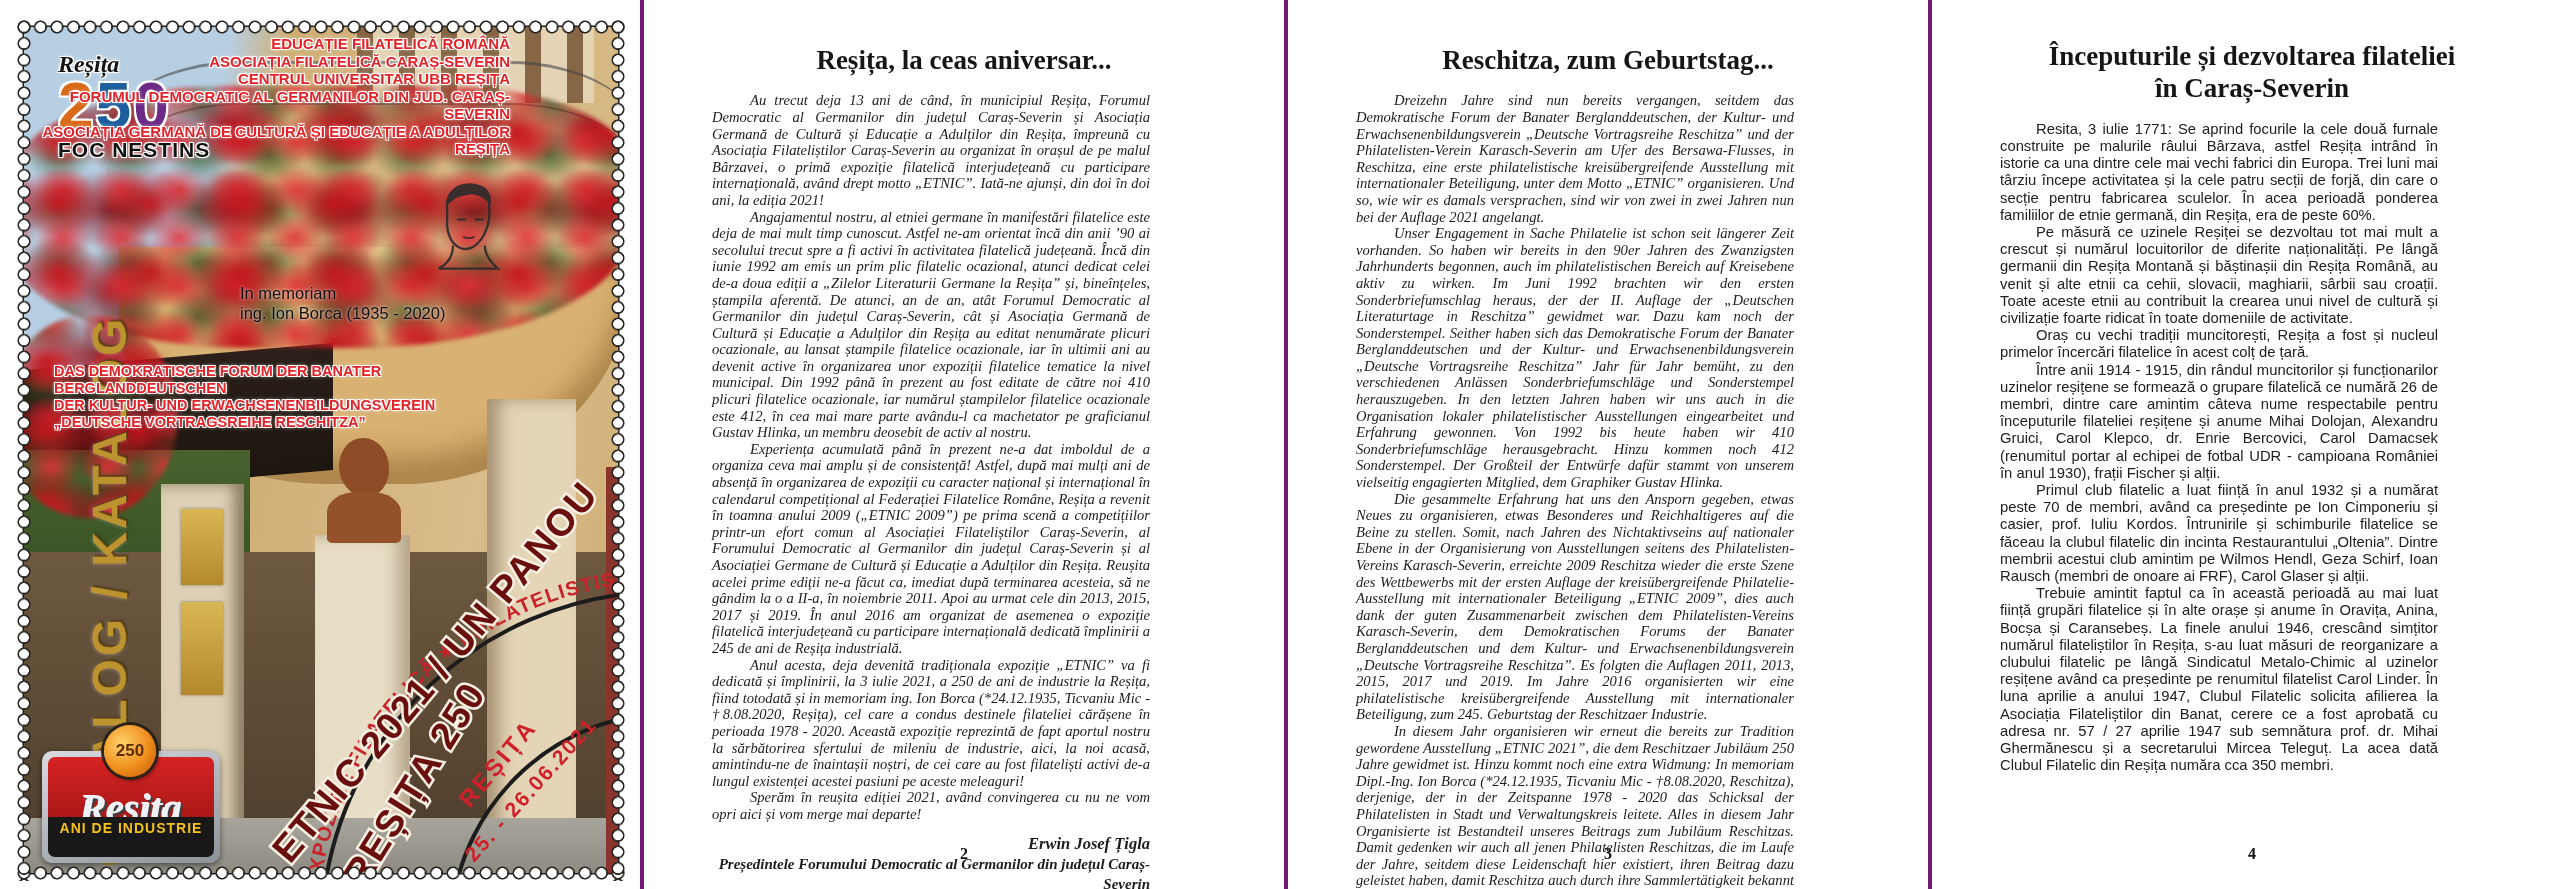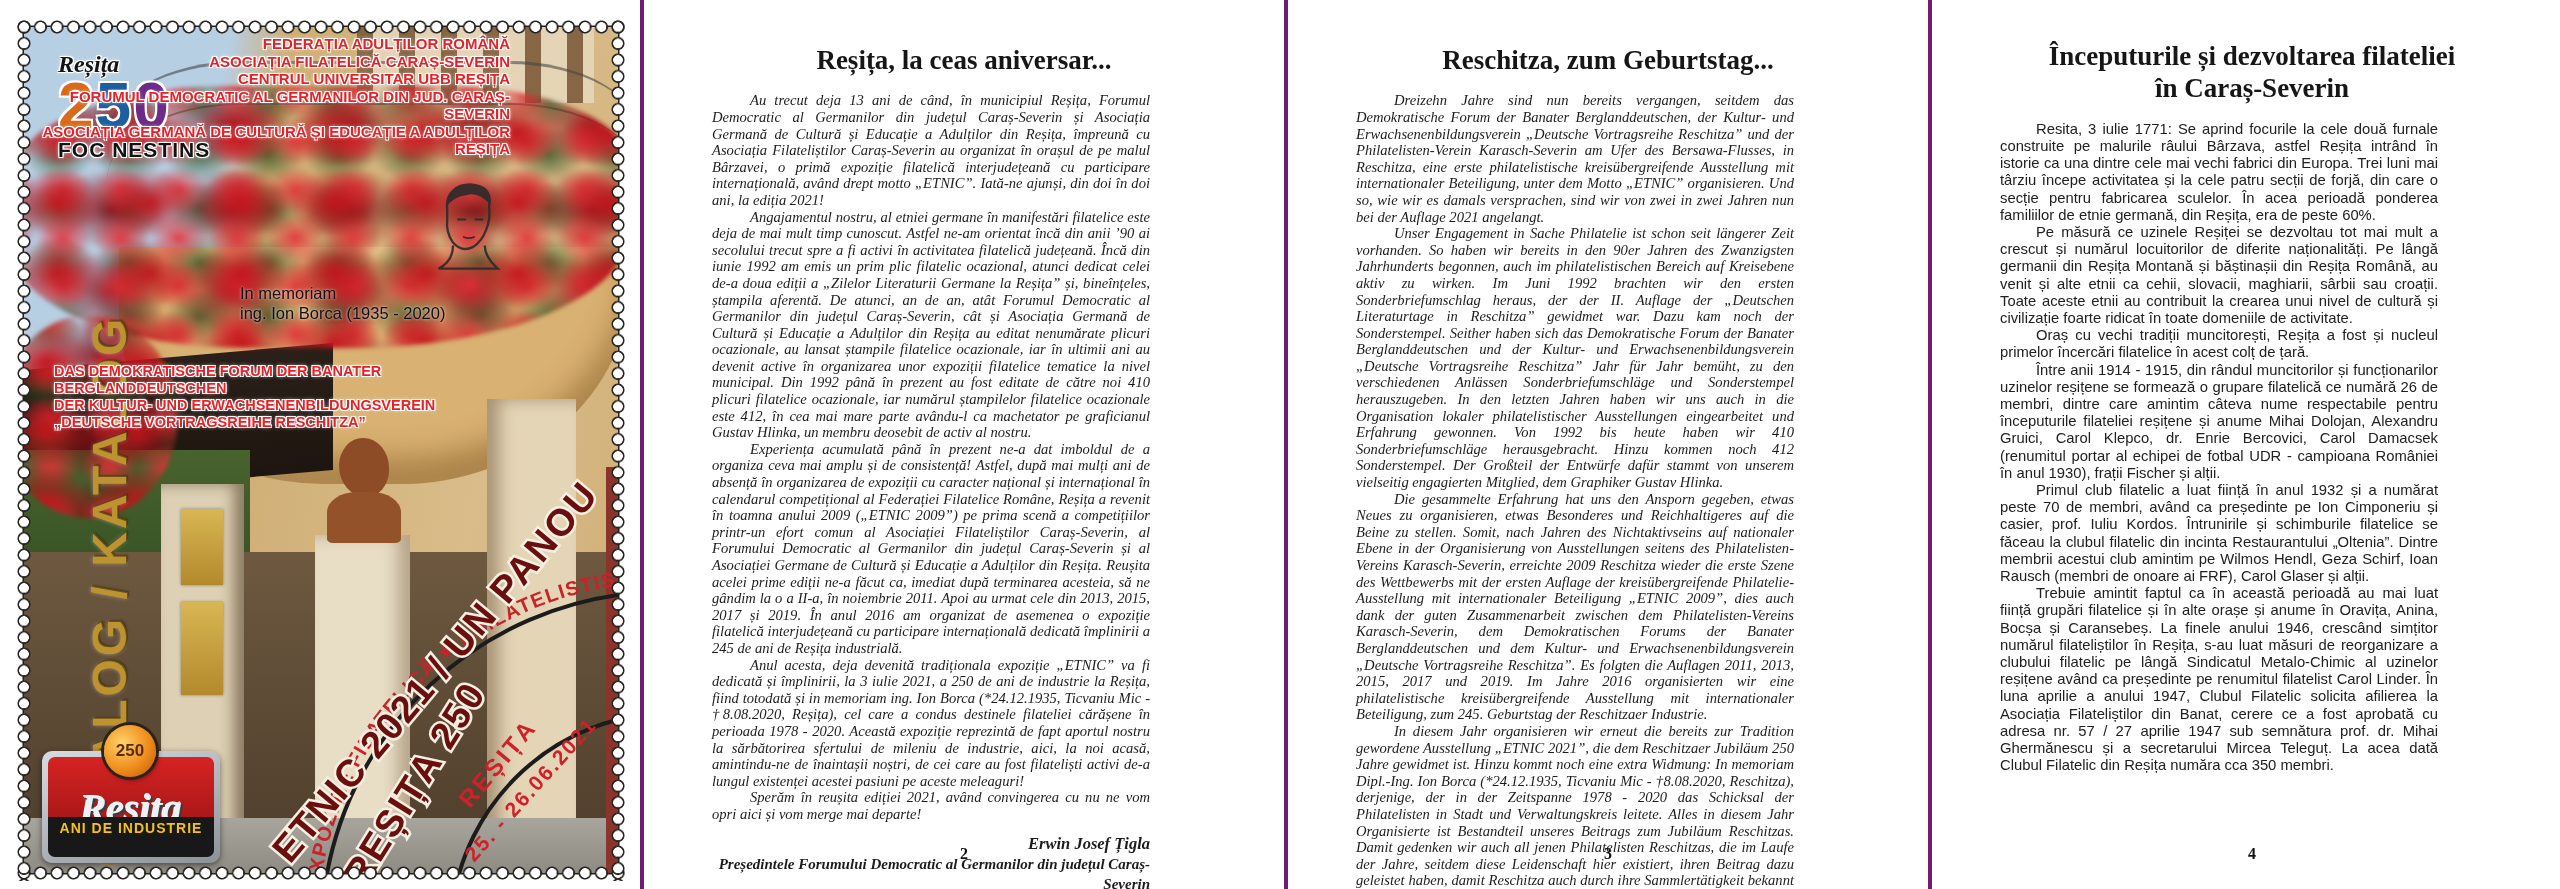--- a/index.html
+++ b/index.html
@@ -160,21 +160,21 @@
         <path d="M28 40 Q32 42 36 40" fill="none" stroke="#2b2b2b" stroke-width="1.2"></path>
       </svg>
 
       <div class="brand">
         <div class="brand-city halo">Reșița</div>
         <div class="brand-num"><span class="d1">2</span><span class="d2">5</span><span class="d3">0</span></div>
         <div class="brand-slogan halo">FOC NESTINS</div>
       </div>
 
       <div class="orgs-ro halo">
-        <div>FEDERAȚIA ADULȚILOR ROMÂNĂ</div>
+        <div>EDUCAȚIE FILATELICĂ ROMÂNĂ</div>
         <div>ASOCIAȚIA FILATELICĂ CARAȘ-SEVERIN</div>
         <div>CENTRUL UNIVERSITAR UBB REȘIȚA</div>
         <div>FORUMUL DEMOCRATIC AL GERMANILOR DIN JUD. CARAȘ-SEVERIN</div>
         <div>ASOCIAȚIA GERMANĂ DE CULTURĂ ȘI EDUCAȚIE A ADULȚILOR REȘIȚA</div>
       </div>
 
       <div class="memoriam">
         <div>In memoriam</div>
         <div>ing. Ion Borca (1935 - 2020)</div>
       </div>

